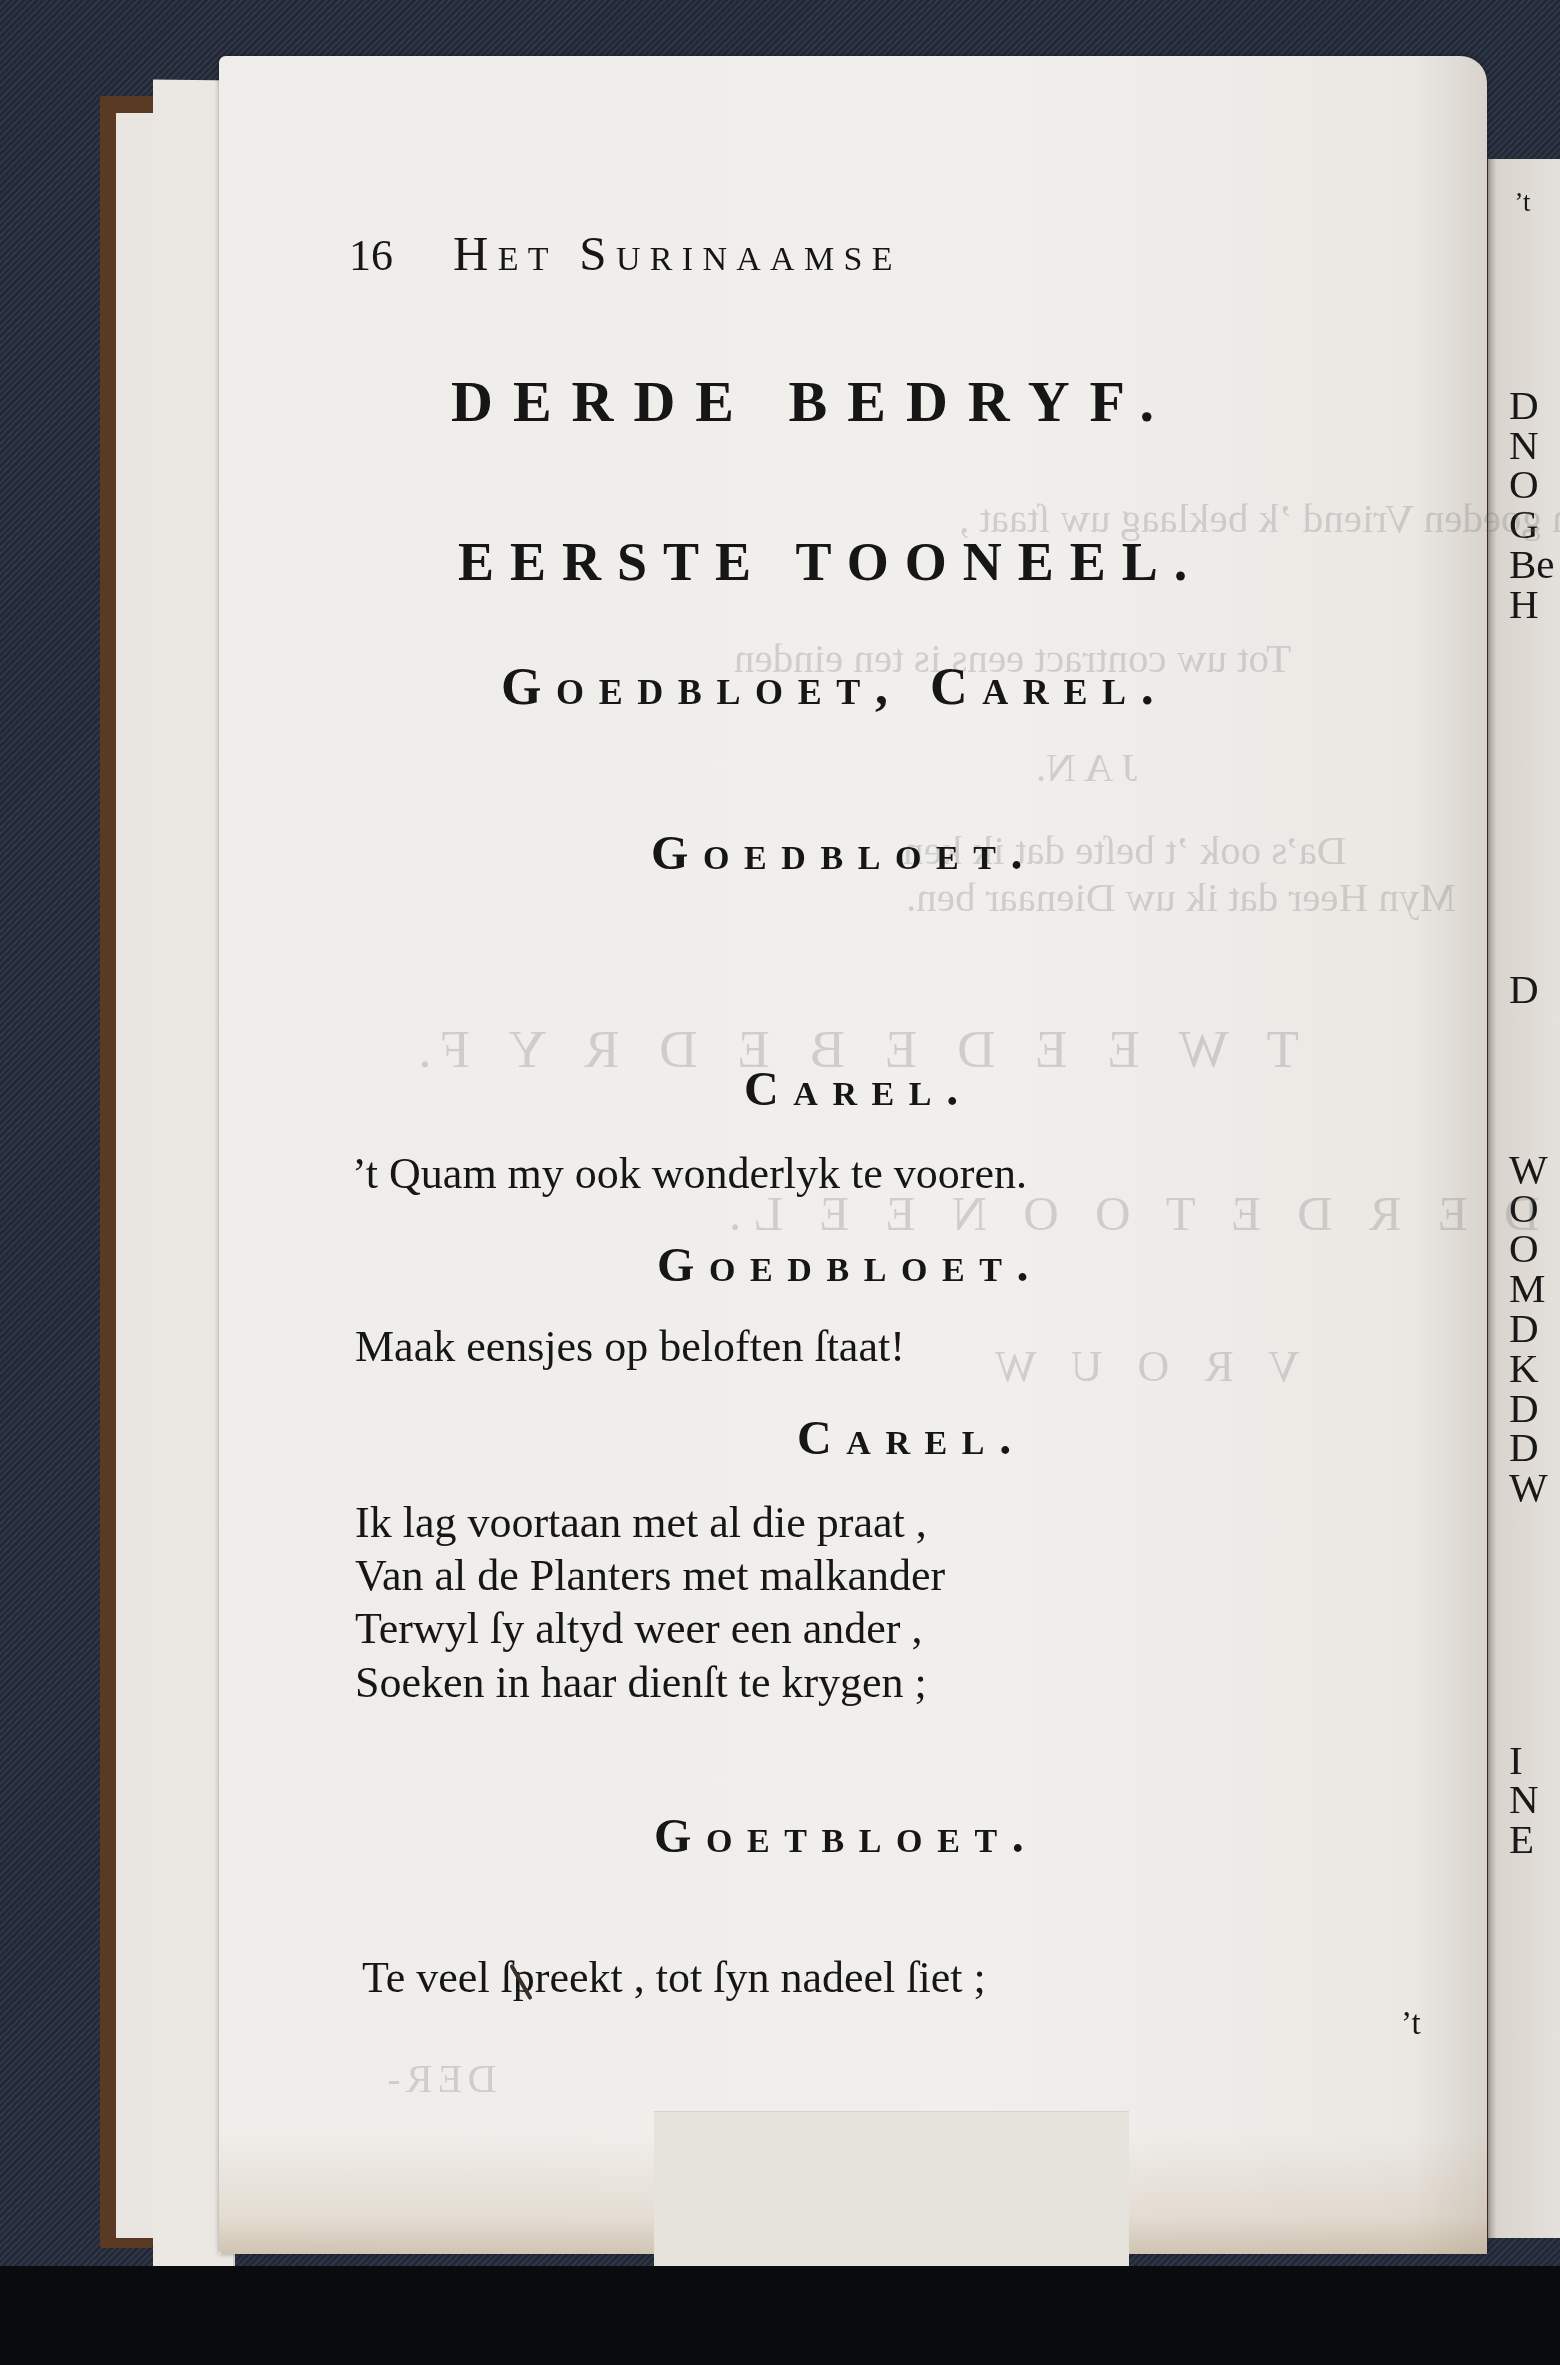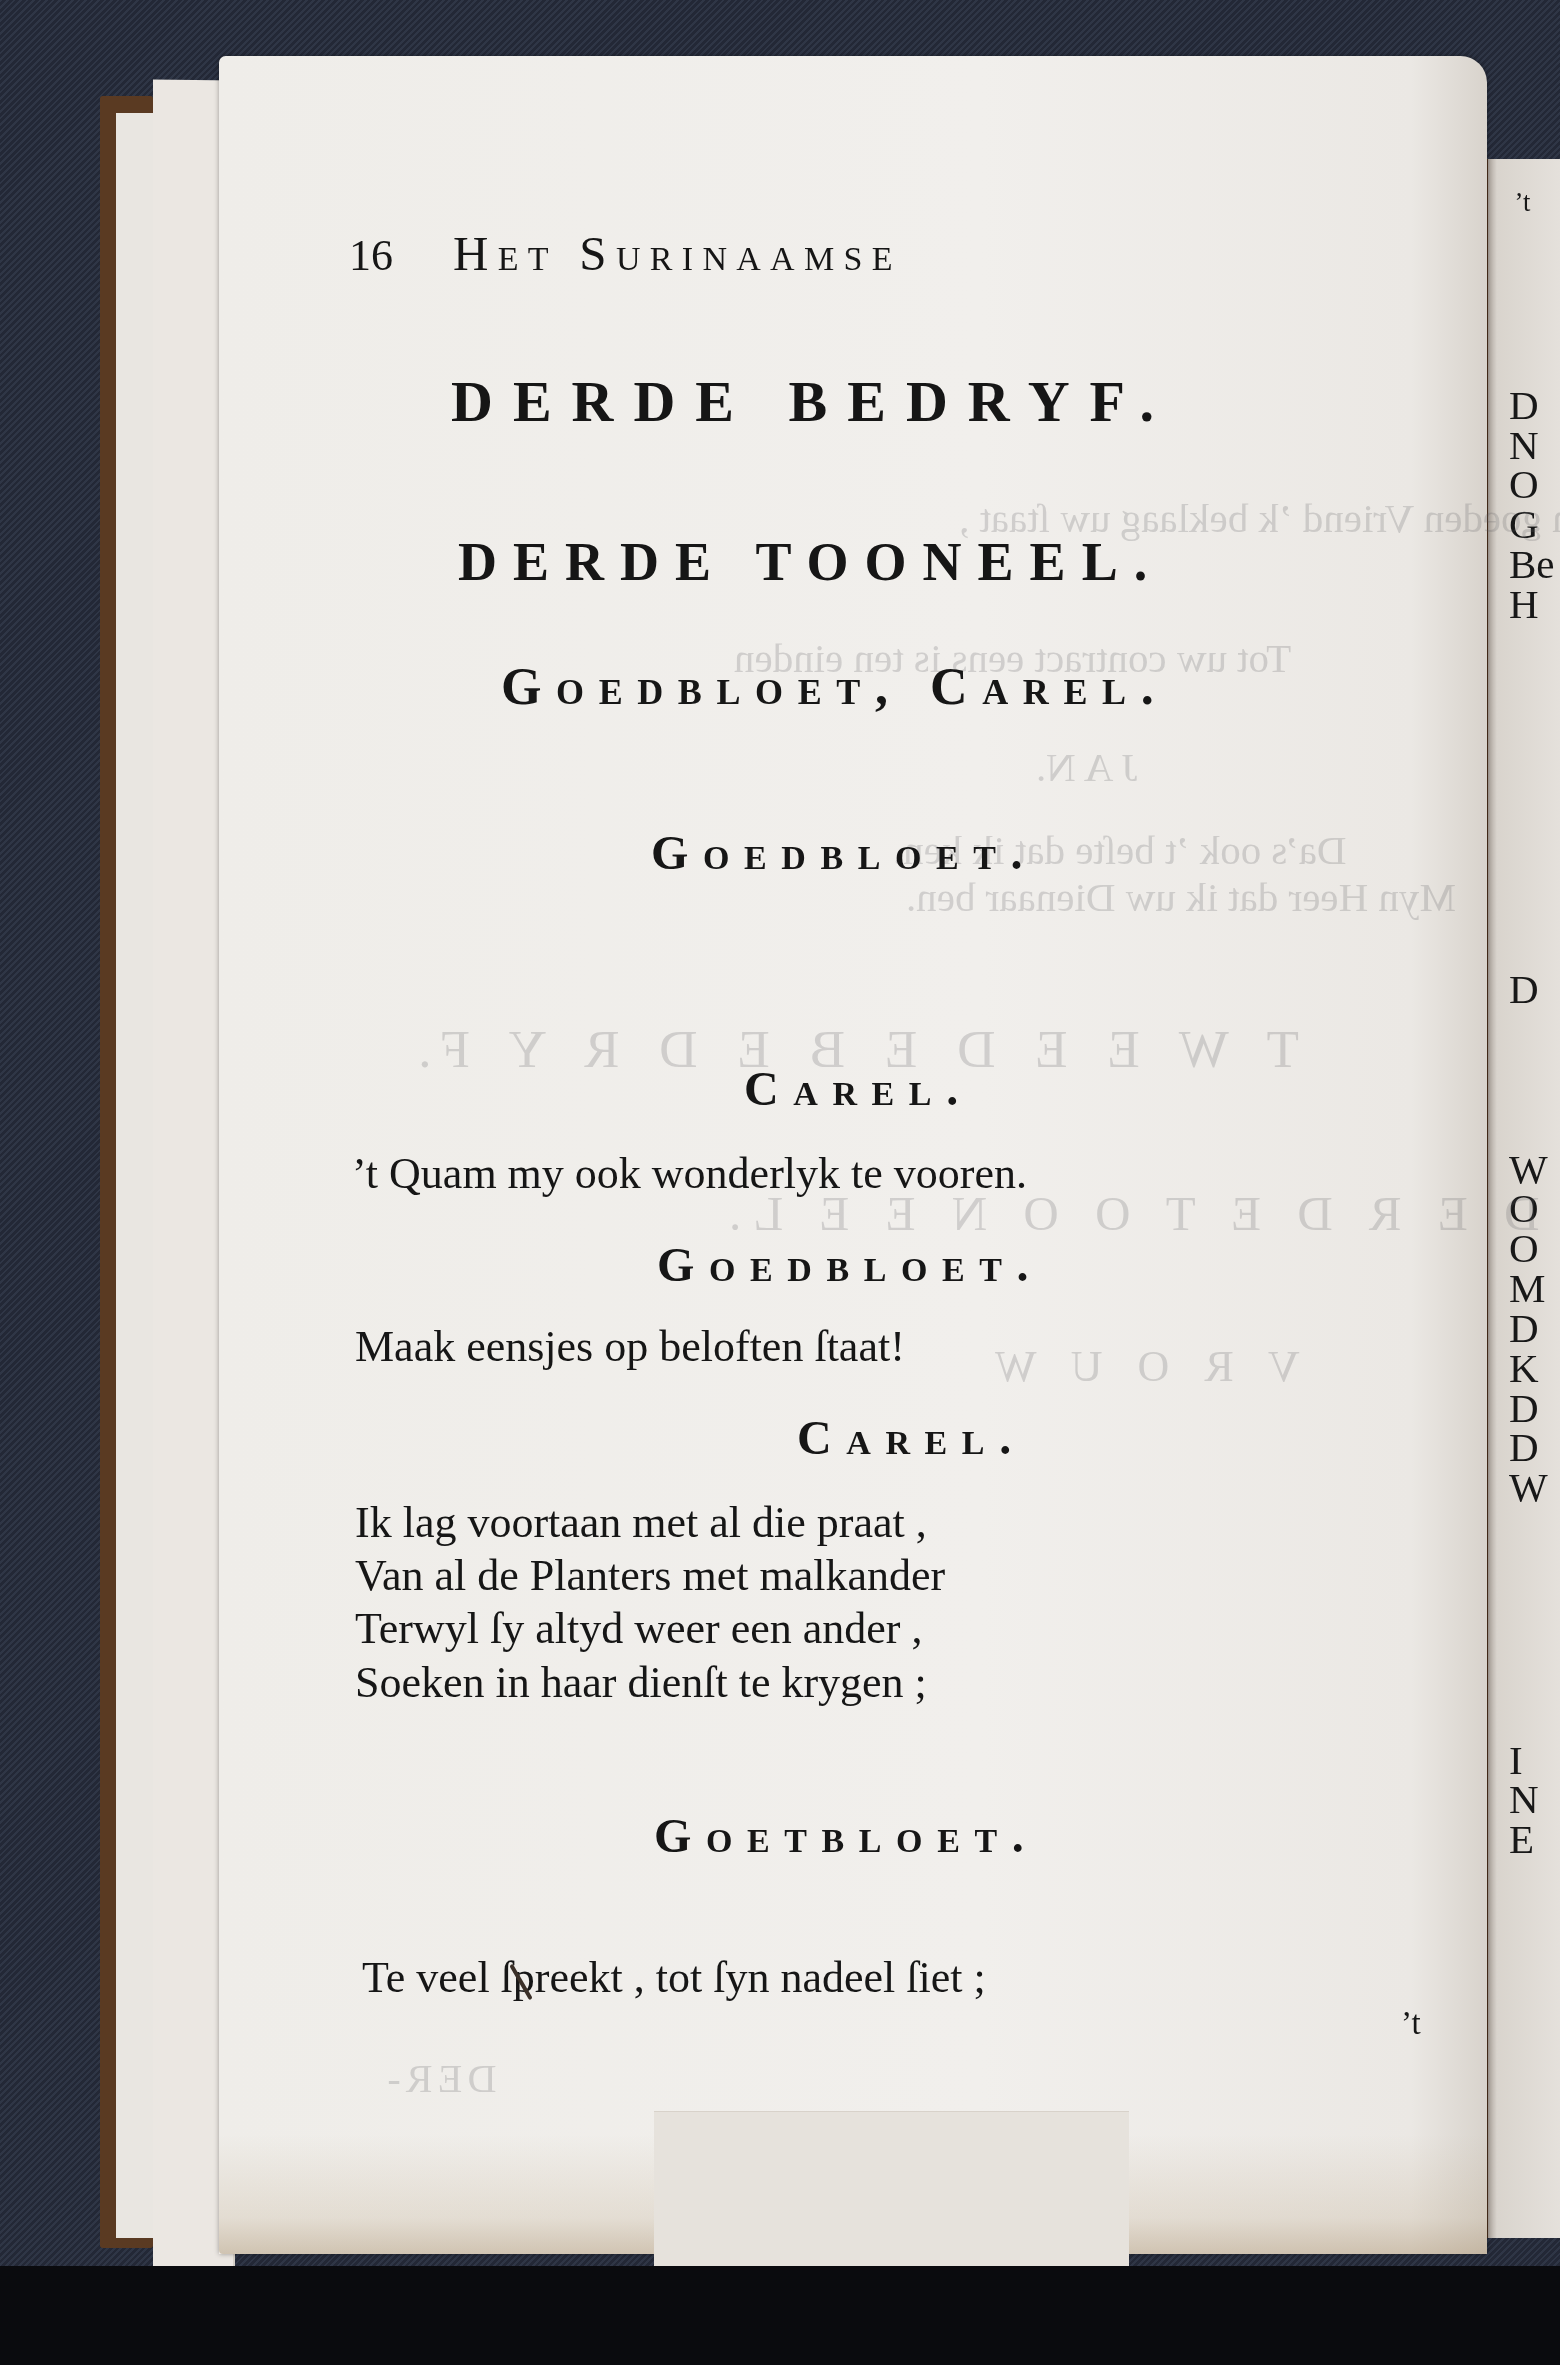--- a/index.html
+++ b/index.html
@@ -125,21 +125,21 @@
     <div class="bleed" style="left:186px;top:963px;font-size:53px;letter-spacing:13.3px">T W E E D E   B E D R Y F.</div>
     <div class="bleed" style="left:498px;top:1129px;font-size:49px;letter-spacing:12px">D E R D E   T O O N E E L.</div>
     <div class="bleed" style="left:764px;top:1285px;font-size:44px;letter-spacing:12px">V R O U W</div>
     <div class="bleed" style="left:163px;top:1999px;font-size:40px;letter-spacing:5.3px">DER-</div>
 
     <div class="line running-head" style="left:130px;top:169px">
       <span class="pnum">16</span><span style="font-variant:small-caps">Het Surinaamse</span>
     </div>
 
     <div class="line act-title" style="left:232px;top:312px">DERDE BEDRYF.</div>
-    <div class="line scene-title" style="left:239px;top:475px">DERDE TOONEEL.</div>
+    <div class="line scene-title" style="left:239px;top:475px">EERSTE TOONEEL.</div>
     <div class="line smallcaps" style="left:282px;top:601px">Goedbloet, Carel.</div>
 
     <div class="line speaker" style="left:432px;top:757px">Goedbloet.</div>
 
     <div class="line speaker" style="left:525px;top:993px">Carel.</div>
     <div class="line verse" style="left:133px;top:1092px">’t Quam my ook wonderlyk te vooren.</div>
 
     <div class="line speaker" style="left:438px;top:1169px">Goedbloet.</div>
     <div class="line verse" style="left:136px;top:1265px">Maak eensjes op beloften ſtaat!</div>
 

